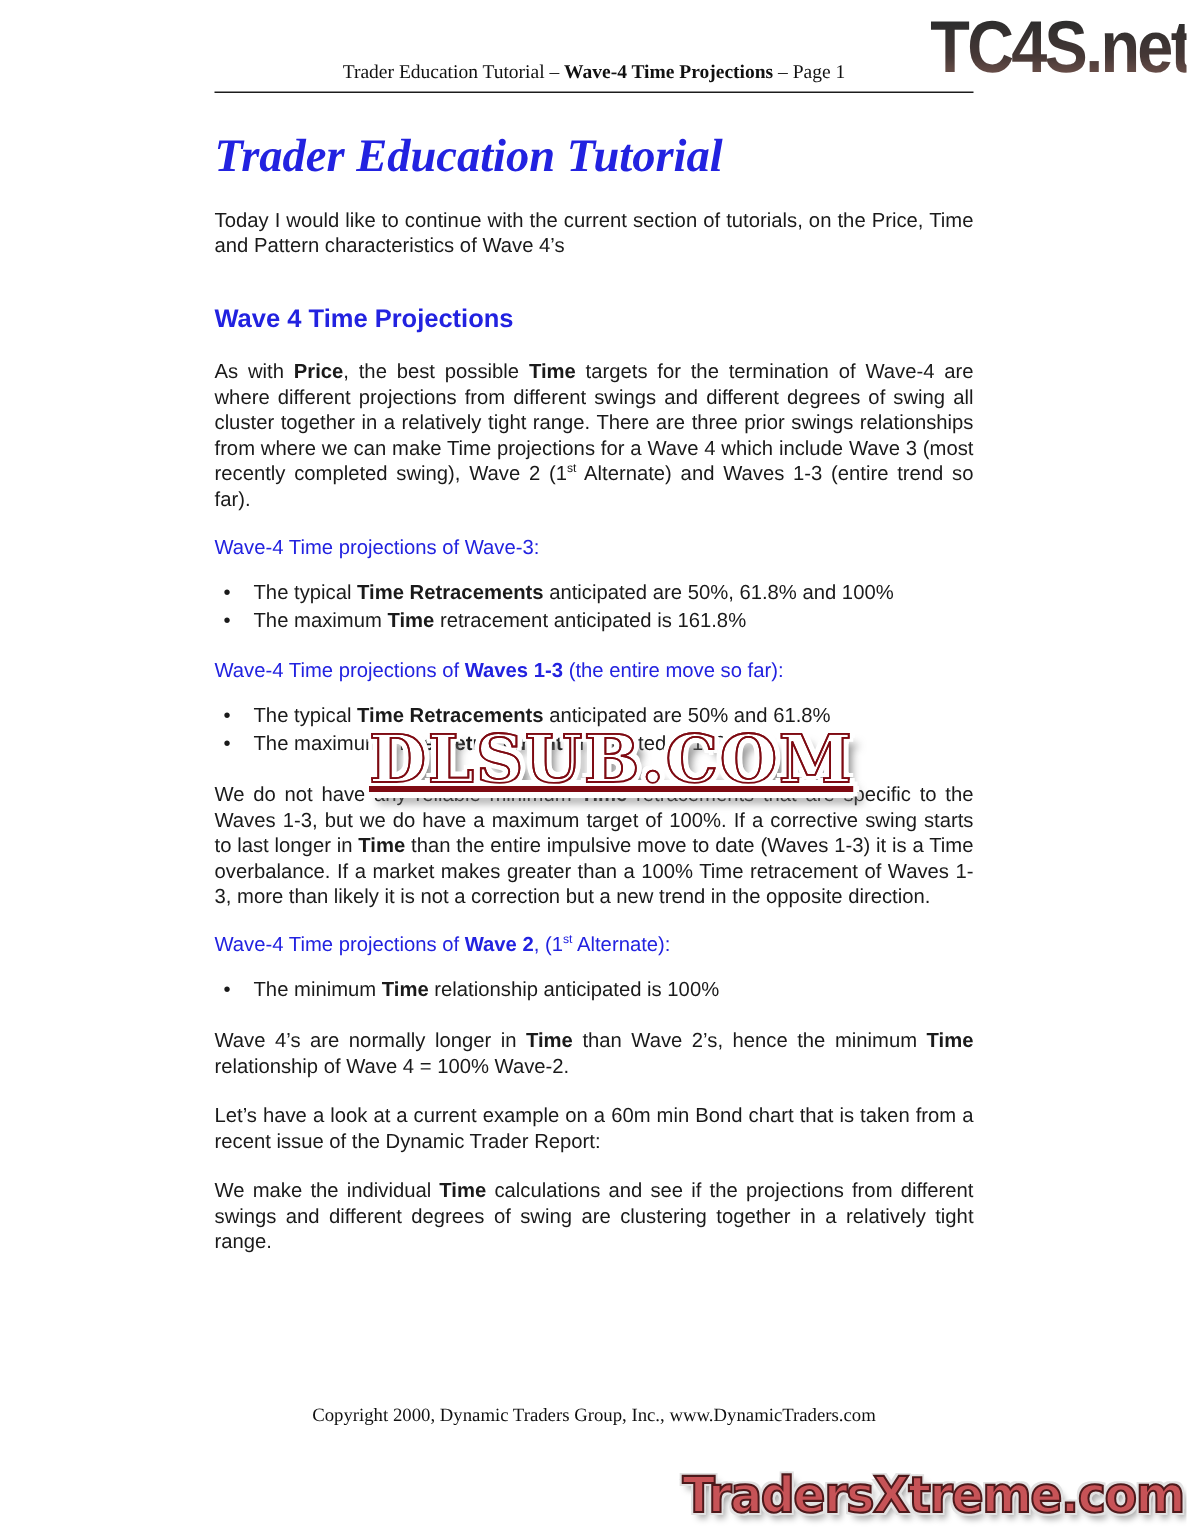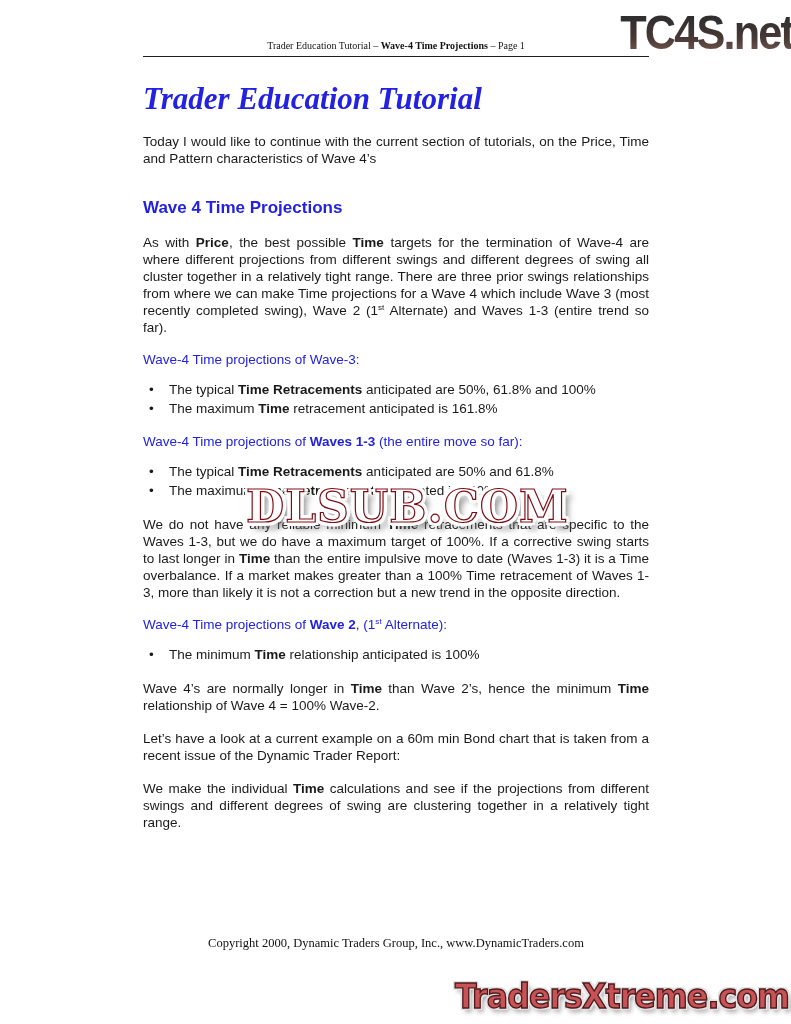--- a/index.html
+++ b/index.html
@@ -13,21 +13,21 @@
         letter-spacing:-2px;transform:scaleX(.9) scaleY(1.02);transform-origin:right top;
         background:linear-gradient(180deg,#2e2e2e 20%,#463836 60%,#8a635a 100%);
         -webkit-background-clip:text;background-clip:text;color:transparent;}
   @supports not ((-webkit-background-clip:text) or (background-clip:text)){
     .tc4s{color:#4a3a36;}
   }
 
   .content{position:absolute;left:143px;top:0;width:506px;}
 
   .header{padding-top:40px;text-align:center;
-          font-family:"Liberation Serif",serif;font-size:10px;color:#111;}
+          font-family:"Liberation Serif",serif;font-size:13px;color:#111;}
   .header-rule{border:0;border-top:1.5px solid #1c1c1c;margin:5px 0 0 0;}
 
   .doc-title{margin-top:24px;font-family:"Liberation Serif",serif;
              font-weight:bold;font-style:italic;font-size:31px;color:#2222e0;}
   .doc-date{margin-top:9px;font-family:"Liberation Serif",serif;font-size:13px;}
 
   p.body{margin:16px 0 0 0;font-size:13.5px;line-height:17px;text-align:justify;}
   .h2{margin-top:31px;font-size:17px;font-weight:bold;color:#2222e0;}
   .subhead{margin-top:16px;font-size:13.5px;color:#2222e0;}
 
@@ -42,21 +42,21 @@
   
   .dlsub{position:absolute;left:246px;top:481px;
          font-family:"DejaVu Serif",serif;font-weight:bold;font-size:44px;
          letter-spacing:1px;white-space:nowrap;
          background:linear-gradient(180deg,#e2505a 0%,#d61f2e 45%,#a90d18 100%);
          -webkit-background-clip:text;background-clip:text;color:transparent;
          -webkit-text-stroke:1.2px #7e0a12;
          text-shadow:-3px -3px 0 #ffffff,3px -3px 0 #ffffff,-3px 3px 0 #ffffff,
                      3px 3px 0 #ffffff,-4px 0 0 #ffffff,4px 0 0 #ffffff,
                      0 -4px 0 #ffffff,0 4px 0 #ffffff,
-                     6px 7px 6px rgba(110,110,110,.8);}
+                     6px 7px 6px rgba(110,110,110,.8);text-decoration:underline;}
   @supports not ((-webkit-background-clip:text) or (background-clip:text)){
     .dlsub{color:#c5121f;}
   }
 
   .footer{position:absolute;left:143px;top:936px;width:506px;text-align:center;
           font-family:"Liberation Serif",serif;font-size:12.5px;color:#111;}
 
   .tradersxtreme{position:absolute;top:977px;right:2px;
          font-family:"DejaVu Sans",sans-serif;font-weight:bold;font-size:33px;
          letter-spacing:-1px;white-space:nowrap;

